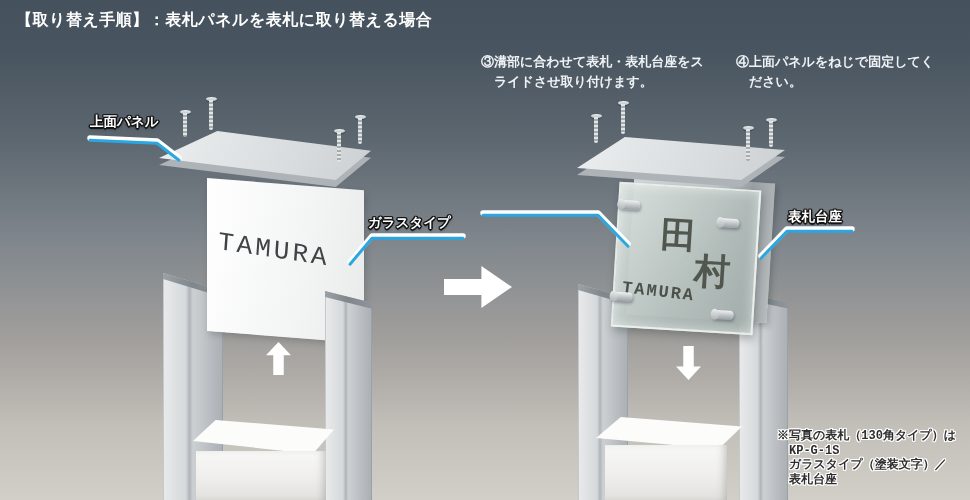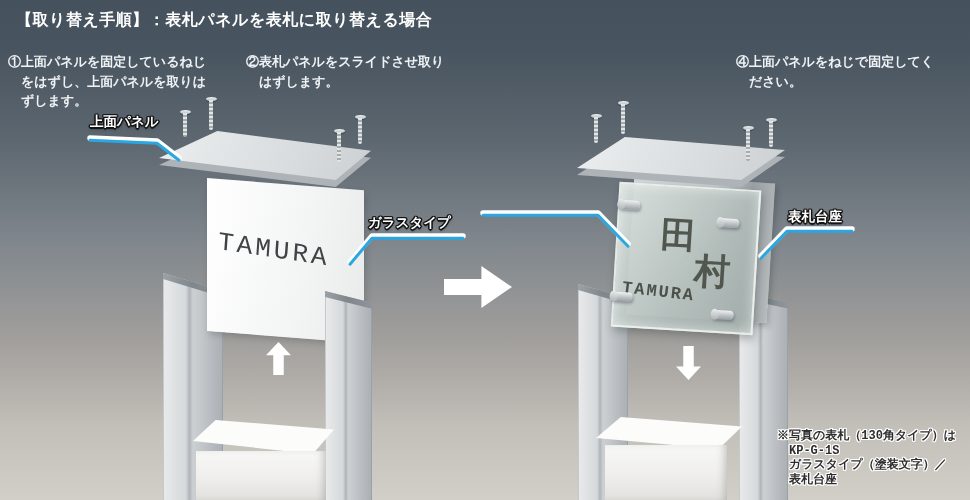--- a/index.html
+++ b/index.html
@@ -48,25 +48,22 @@
     background:linear-gradient(180deg,#f0f2f3,#c2c7ca 50%,#9aa0a4);box-shadow:1px 2px 3px rgba(30,35,40,.35);}
   .pin::before{content:"";position:absolute;left:-1px;top:-1px;width:8px;height:11px;border-radius:50%;
     background:linear-gradient(180deg,#e8ebec,#aeb3b7);}
 </style>
 </head>
 <body>
 
 <div class="stage">
 
   <div class="title">【取り替え手順】：表札パネルを表札に取り替える場合</div>
-  <div class="step" style="left:8px;width:236px;">①上面パネルを固定しているねじ
-　をはずし、上面パネルを取りは
-　ずします。</div>
-  <div class="step" style="left:246px;width:236px;">②表札パネルをスライドさせ取り
-　はずします。</div>
+  <div class="step" style="left:481px;width:254px;">③溝部に合わせて表札・表札台座をス
+　ライドさせ取り付けます。</div>
   <div class="step" style="left:736px;width:228px;">④上面パネルをねじで固定してく
 　ださい。</div>
 
   <div>
     <div class="rail" style="left:163px;top:273px;width:60px;height:235px;transform:skewY(17deg);"></div>
 
     <div class="panel-face" style="left:207px;top:178px;width:157px;height:153px;transform:skewY(4.5deg);transform-origin:top left;
                 background:linear-gradient(100deg,#ffffff 0%,#f3f4f4 60%,#e9ebeb 100%);
                 box-shadow:2px 3px 6px rgba(50,55,60,.25);">
       <div style="position:absolute;left:11px;top:52px;transform:rotate(4deg);font-size:26px;font-weight:500;

